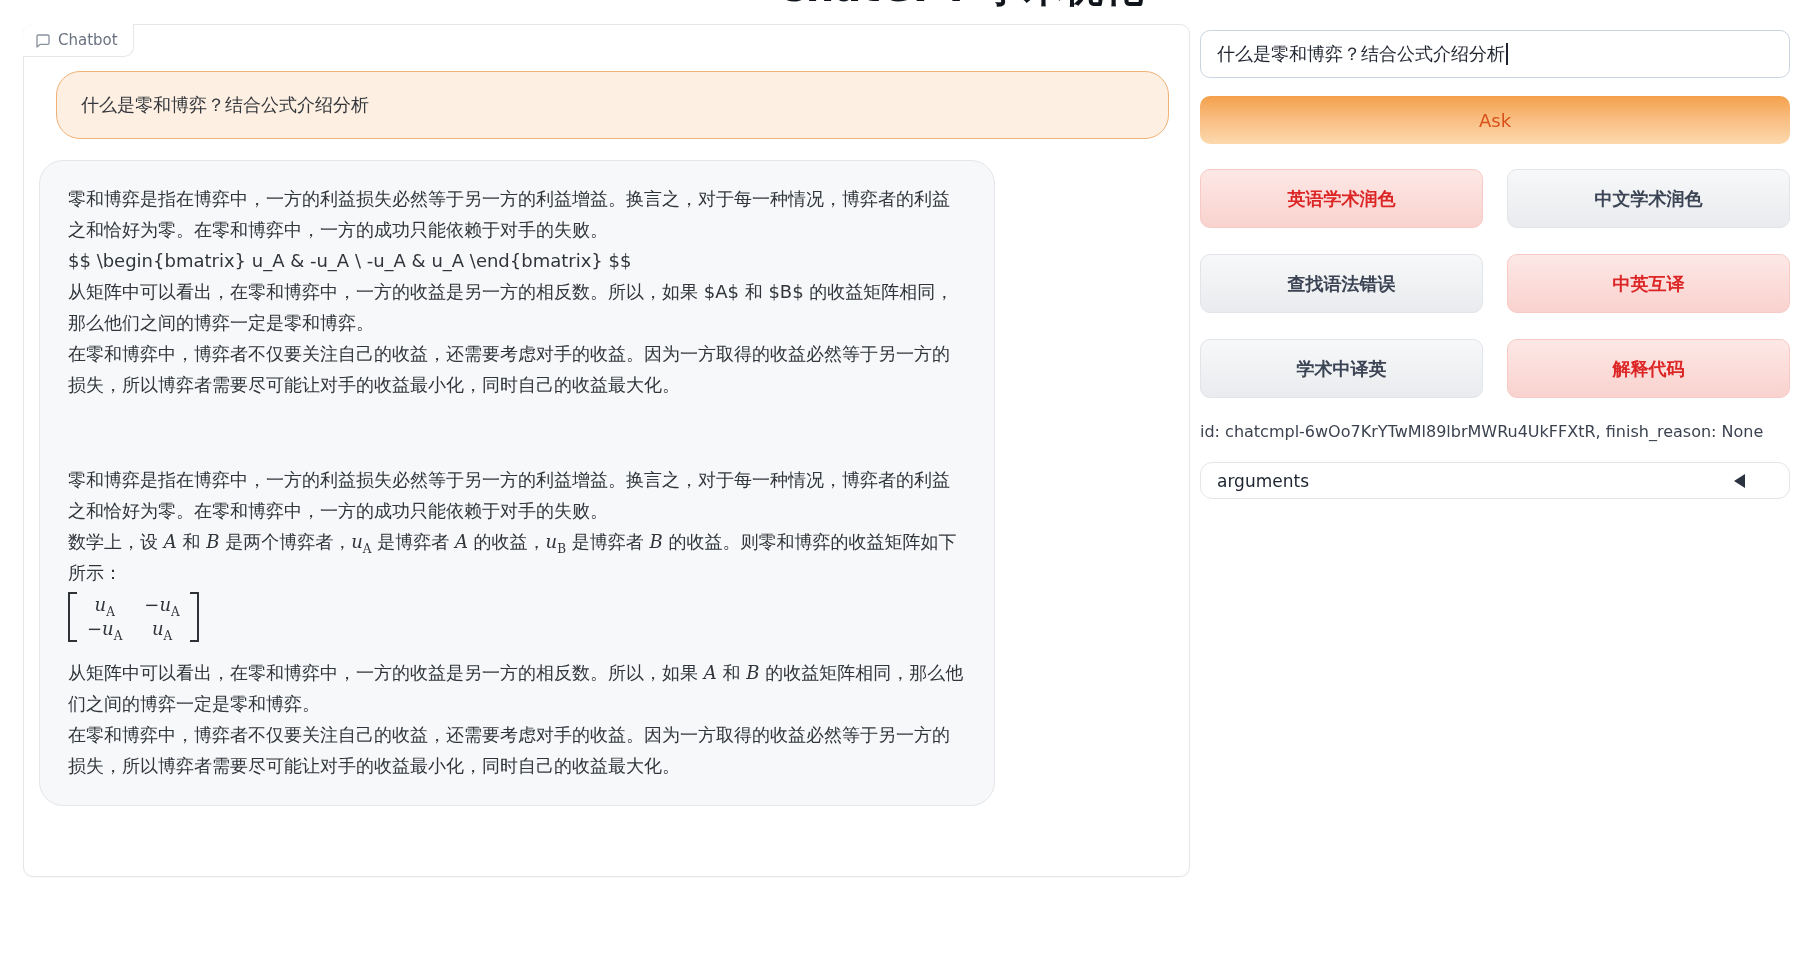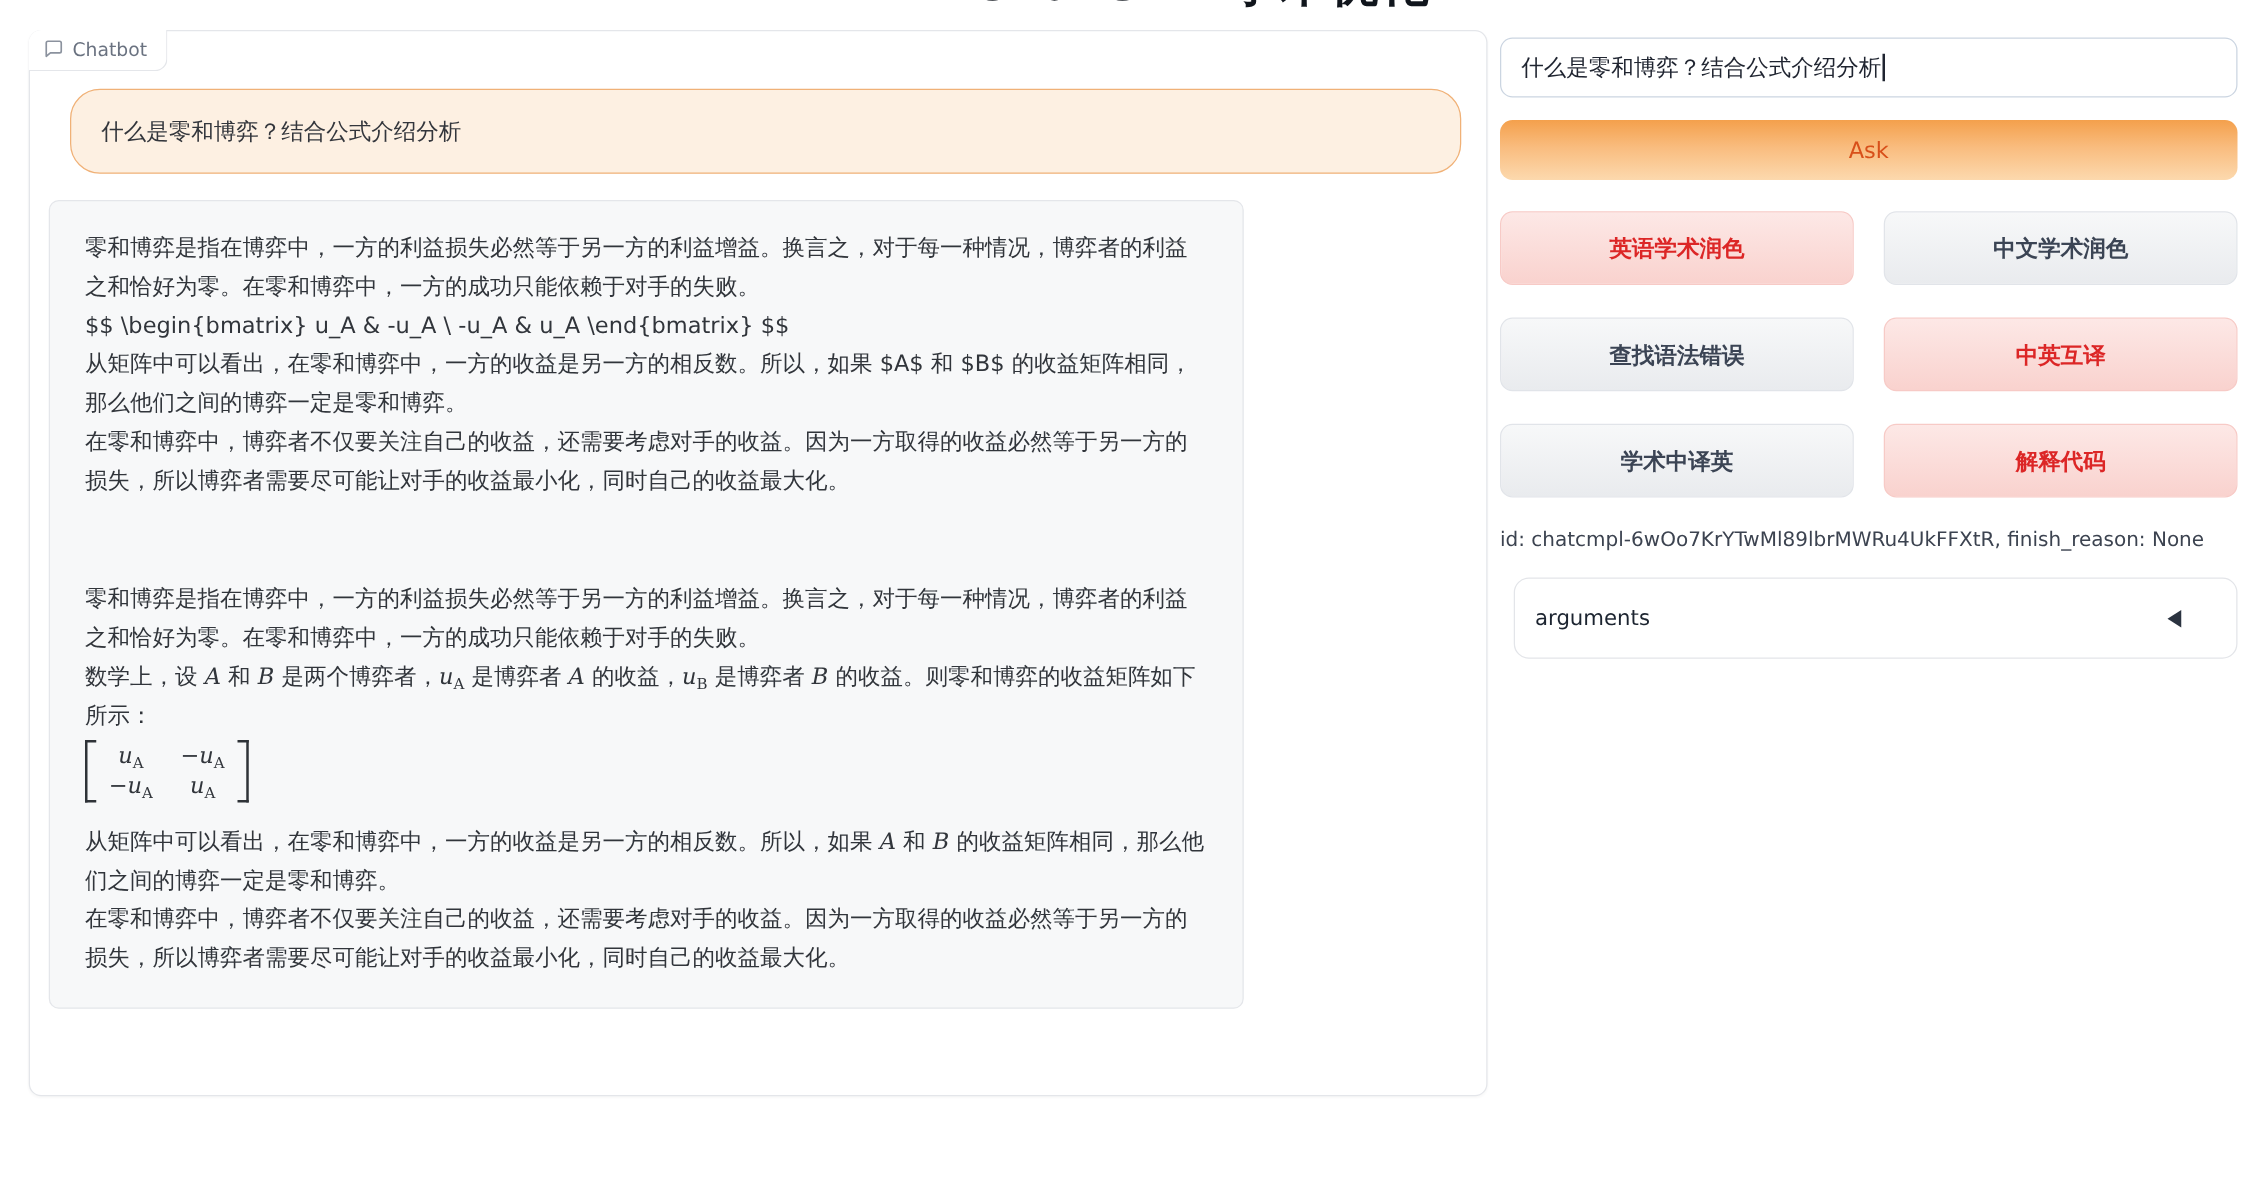--- a/index.html
+++ b/index.html
@@ -15,35 +15,35 @@
     display:block;font-size:40px;font-weight:700;color:#10151c;line-height:46px;
     text-align:center;transform:translateY(-36px);white-space:nowrap;
   }
   
   .chat-panel{
     position:absolute;left:23px;top:24px;width:1167px;height:853px;
     background:#fff;border:1.5px solid #e4e6ea;border-radius:10px;
     box-shadow:0 1px 2px rgba(0,0,0,.03);box-sizing:border-box;
   }
   .chat-label{
-    position:absolute;top:-1px;left:-1px;display:flex;align-items:flex-start;gap:7px;
+    position:absolute;top:-1px;left:-1px;display:flex;align-items:flex-end;gap:7px;
     padding:7px 15px 7px 12px;background:#fff;
     border-right:1.5px solid #e4e6ea;border-bottom:1.5px solid #e4e6ea;
     border-top-left-radius:10px;border-bottom-right-radius:10px;
     color:#6a7280;font-size:15px;
   }
   .user-bubble{
     position:absolute;left:32px;top:46px;width:1113px;height:68px;box-sizing:border-box;
     background:#fdf0e2;border:1.5px solid #f0b177;border-radius:24px;
     display:flex;align-items:center;padding:0 24px;
     font-size:18px;color:#33363c;
   }
   .bot-bubble{
     position:absolute;left:15px;top:135px;width:956px;min-height:631px;box-sizing:border-box;
-    background:#f7f8f9;border:1.5px solid #e4e6ea;border-radius:8px;
+    background:#f7f8f9;border:1.5px solid #e4e6ea;border-radius:24px;
     padding:22px 28px 24px 28px;
     font-size:18px;line-height:31px;color:#31353b;
   }
   .msg-line{min-height:31px;}
   .para-gap{height:64px;}
   .math{font-family:"DejaVu Serif","Liberation Serif",serif;}
   .math i{font-style:italic;}
   .math sub{font-size:12px;line-height:0;}
   .mtx-wrap{padding:4px 0 6px 0;}
   .mtx{display:inline-flex;align-items:stretch;}
@@ -92,24 +92,24 @@
     border:1.5px solid #e3e5e9;border-radius:12px;padding:9px 14px 14px 14px;
   }
   .sys-label{font-size:15px;color:#747e8c;}
   .sys-input{
     margin-top:8px;height:46px;box-sizing:border-box;background:#fff;
     border:1.5px solid #d3dae3;border-radius:8px;
     display:flex;align-items:center;padding:0 14px;
     font-size:16.5px;color:#212835;white-space:nowrap;overflow:hidden;
   }
   .acc{
-    margin-top:21px;height:65px;box-sizing:border-box;background:#fff;
+    margin-top:21px;height:37px;box-sizing:border-box;background:#fff;
     border:1.5px solid #e3e5e9;border-radius:12px;cursor:pointer;
     display:flex;align-items:center;justify-content:space-between;
-    padding:0 44px 0 16px;font-size:17px;color:#1c2430;margin-left:11px;
+    padding:0 44px 0 16px;font-size:17px;color:#1c2430;
   }
   .tri-left{
     width:0;height:0;
     border-top:7px solid transparent;border-bottom:7px solid transparent;
     border-right:11px solid #2b3340;
   }
 </style>
 </head>
 <body>
 

